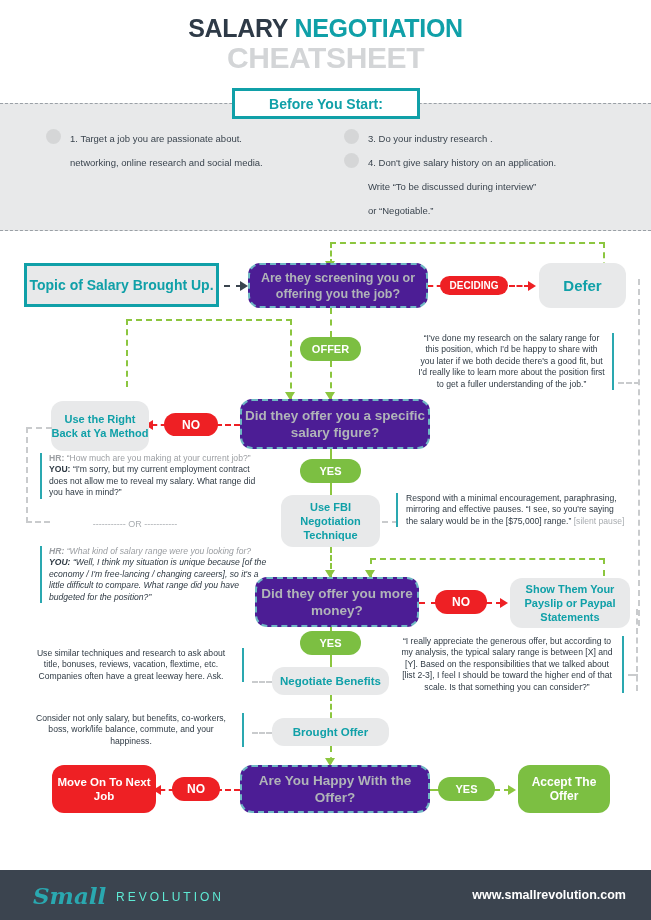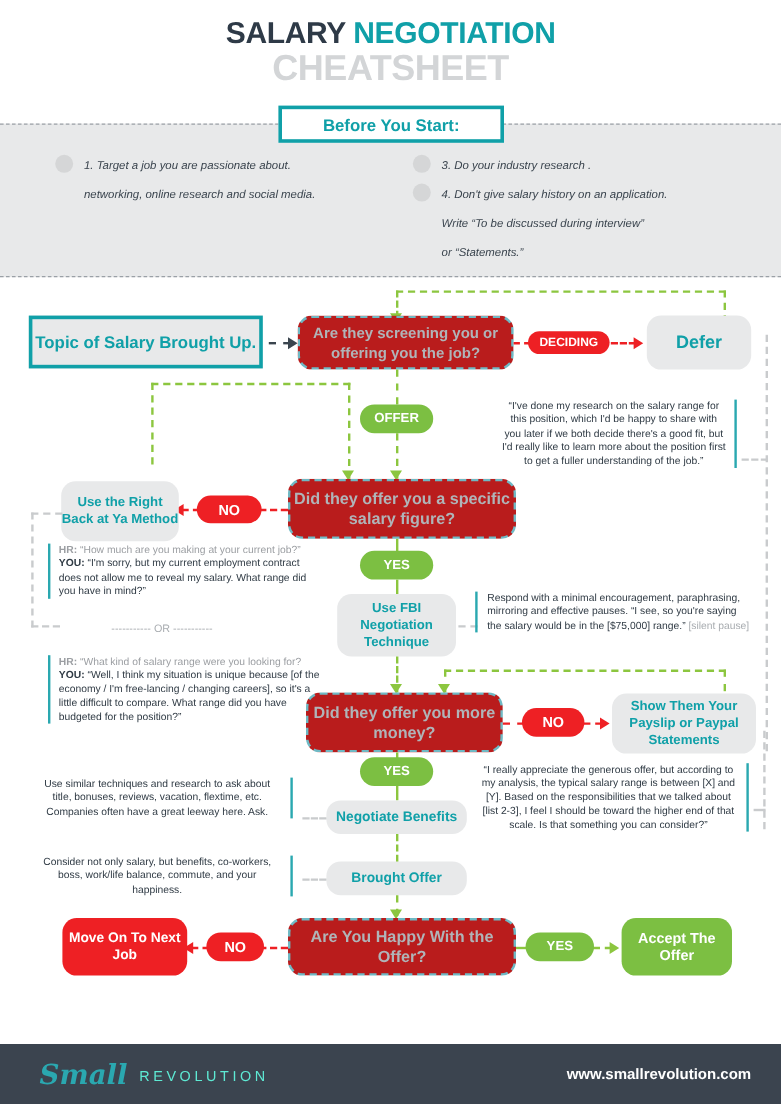--- a/index.html
+++ b/index.html
@@ -32,37 +32,37 @@
     border-top:1px dashed #9aa0a6; border-bottom:1px dashed #9aa0a6;
   }
   #bys-title-box {
     position:absolute; left:232px; top:88px; width:188px; height:31px;
     background:#fff; border:3px solid #10a0a8;
     display:flex; align-items:center; justify-content:center;
     font-size:14px; font-weight:bold; color:#10a0a8;
     z-index:5;
   }
   .bys-col { position:absolute; }
-  .bys-item { position:relative; margin-bottom:2px;font-style:italic; }
+  .bys-item { position:relative; margin-bottom:2px; }
   .bys-dot {
     position:absolute; left:-24px; top:1px;
     width:15px; height:15px; border-radius:50%; background:#d5d6d7;
   }
   .bys-text { font-size:9.5px; color:#3a444e; line-height:22px; }
 
   
   #flow { position:absolute; left:4px; top:231px; width:651px; height:639px; }
 
   .node {
     position:absolute; display:flex; align-items:center; justify-content:center;
     text-align:center; border-radius:12px;
   }
   .node-grey { background:#e8e9ea; color:#10a0a8; font-weight:bold; }
   .node-question {
-    background:#b91c1c; border:2px dashed #6fb9c4; color:#b0b4b8;
+    background:#4c1d95; border:2px dashed #6fb9c4; color:#b0b4b8;
     font-weight:bold;
   }
   .node-red { background:#ee2024; color:#fff; font-weight:bold; }
   .node-green { background:#7cbf42; color:#fff; font-weight:bold; }
 
   .pill {
     position:absolute; display:flex; align-items:center; justify-content:center;
     border-radius:14px; font-weight:bold; color:#fff; z-index:6;
   }
   .pill-red { background:#ee2024; }
@@ -156,21 +156,21 @@
         <div class="bys-text">3. Do your industry research .</div>
       </div>
       <div class="bys-item">
         <span class="bys-dot"></span>
         <div class="bys-text">4. Don't give salary history on an application.</div>
       </div>
       <div class="bys-item">
         <div class="bys-text">Write “To be discussed during interview”</div>
       </div>
       <div class="bys-item">
-        <div class="bys-text">or “Statements.”</div>
+        <div class="bys-text">or “Negotiable.”</div>
       </div>
     </div>
   </div>
   <div id="bys-title-box">Before You Start:</div>
 
   <div id="flow">
 
     <div class="dl h-green" style="left:326px; top:11px; width:275px; height:0;"></div>
     <div class="dl v-green" style="left:599px; top:11px; width:0; height:47px;"></div>
     <div class="dl v-green" style="left:326px; top:11px; width:0; height:23px;"></div>
@@ -222,21 +222,21 @@
         <span class="hr-line">“How much are you making at your current job?”</span>
       </div>
       <div>
         <span class="you-line you-lbl">YOU:</span>
         <span class="you-line">“I'm sorry, but my current employment contract  does not allow me to reveal my salary. What range did you have in mind?”</span>
       </div>
     </div>
 
     <div class="note note-c grey-txt" style="left:36px; top:288px; width:190px; font-size:9px;">----------- OR -----------</div>
 
-    <div class="note note-l bracket-l" style="left:36px; top:315px; width:232px; padding-left:7px;">
+    <div class="note note-l bracket-l" style="left:36px; top:315px; width:232px; padding-left:7px;font-style:italic;">
       <div>
         <span class="hr-line you-lbl">HR:</span>
         <span class="hr-line">“What kind of salary range were you looking for?</span>
       </div>
       <div>
         <span class="you-line you-lbl">YOU:</span>
         <span class="you-line">“Well, I think my situation is unique because [of the economy / I'm free-lancing / changing careers], so it's a little difficult to compare. What range did you have budgeted for the position?”</span>
       </div>
     </div>
 

